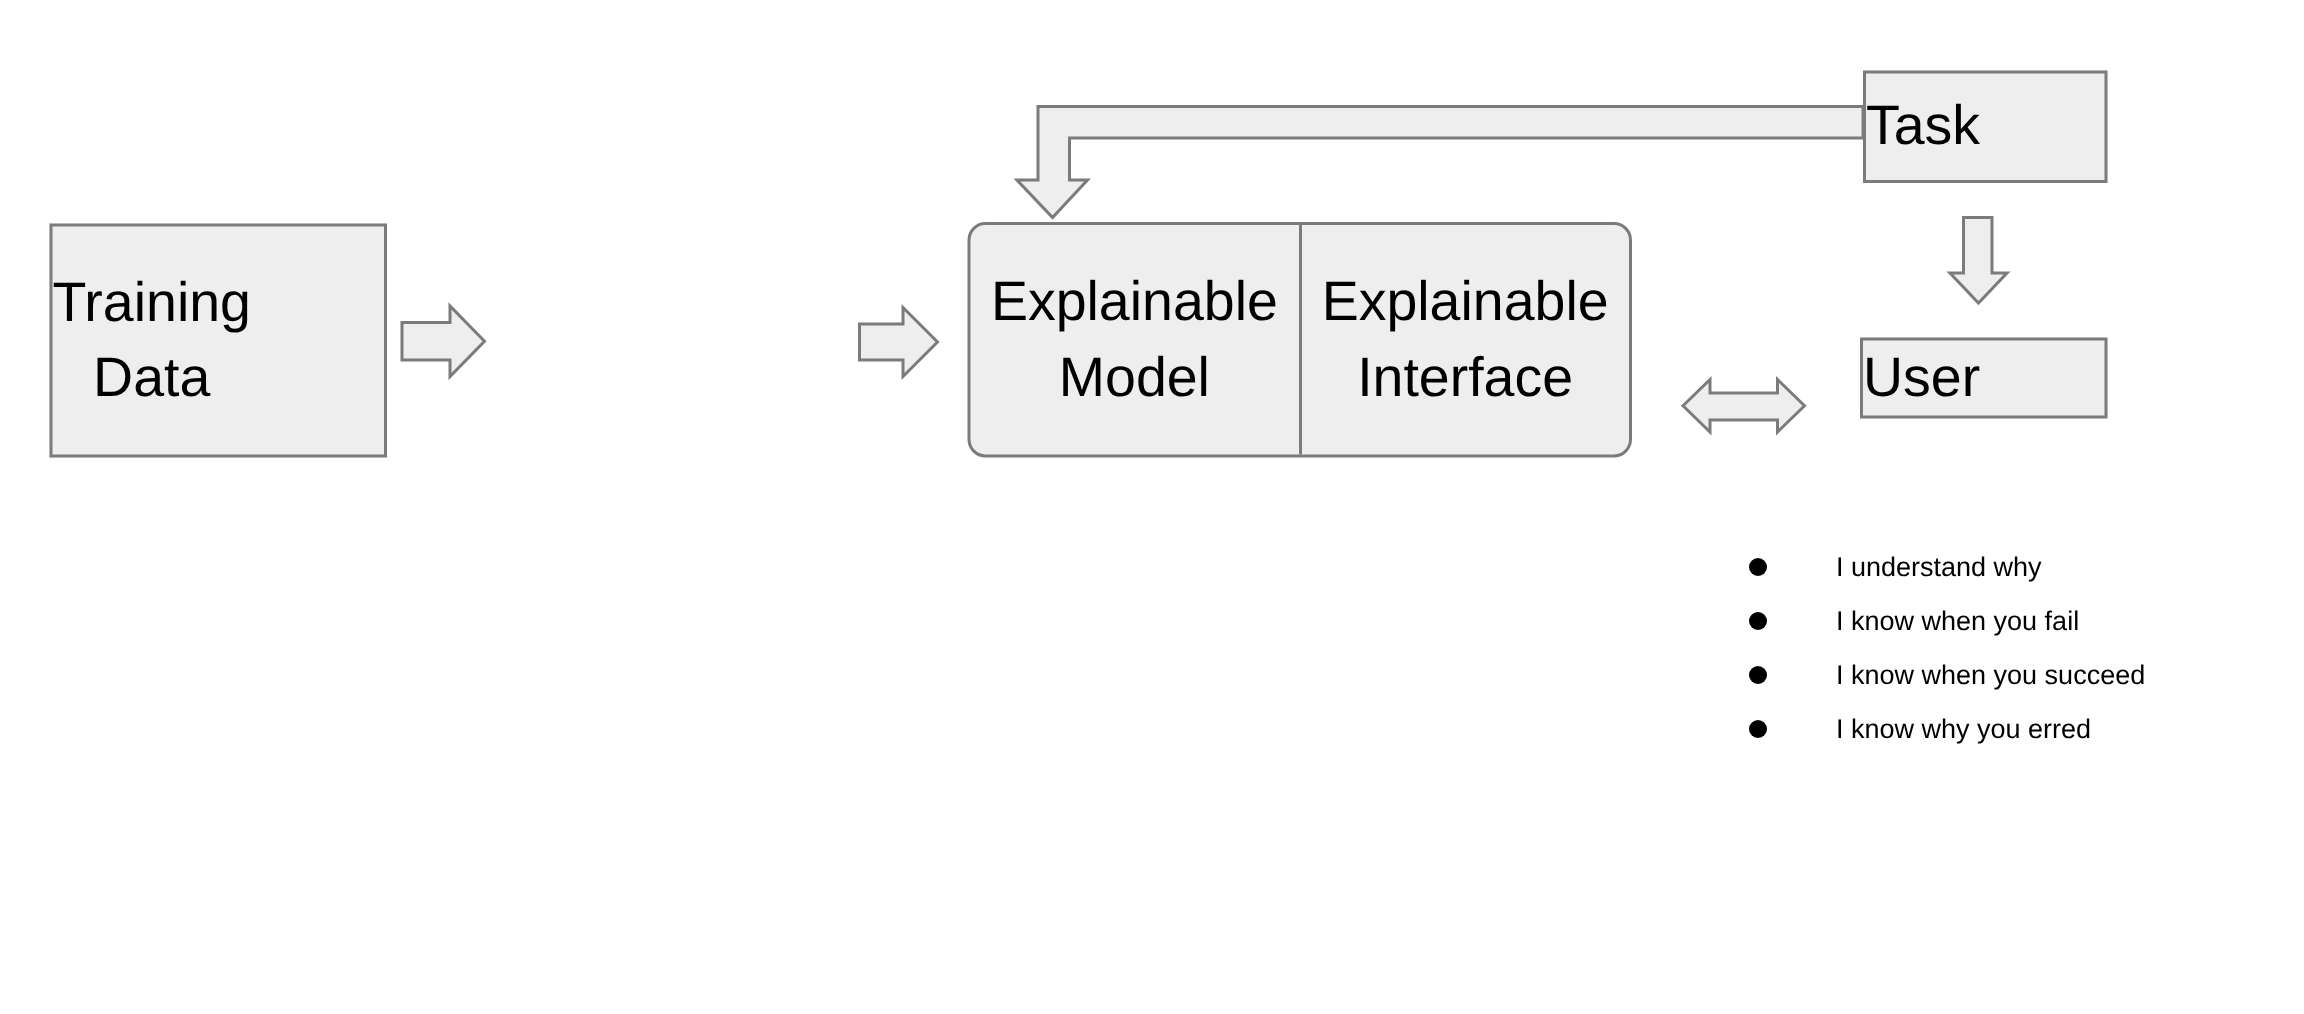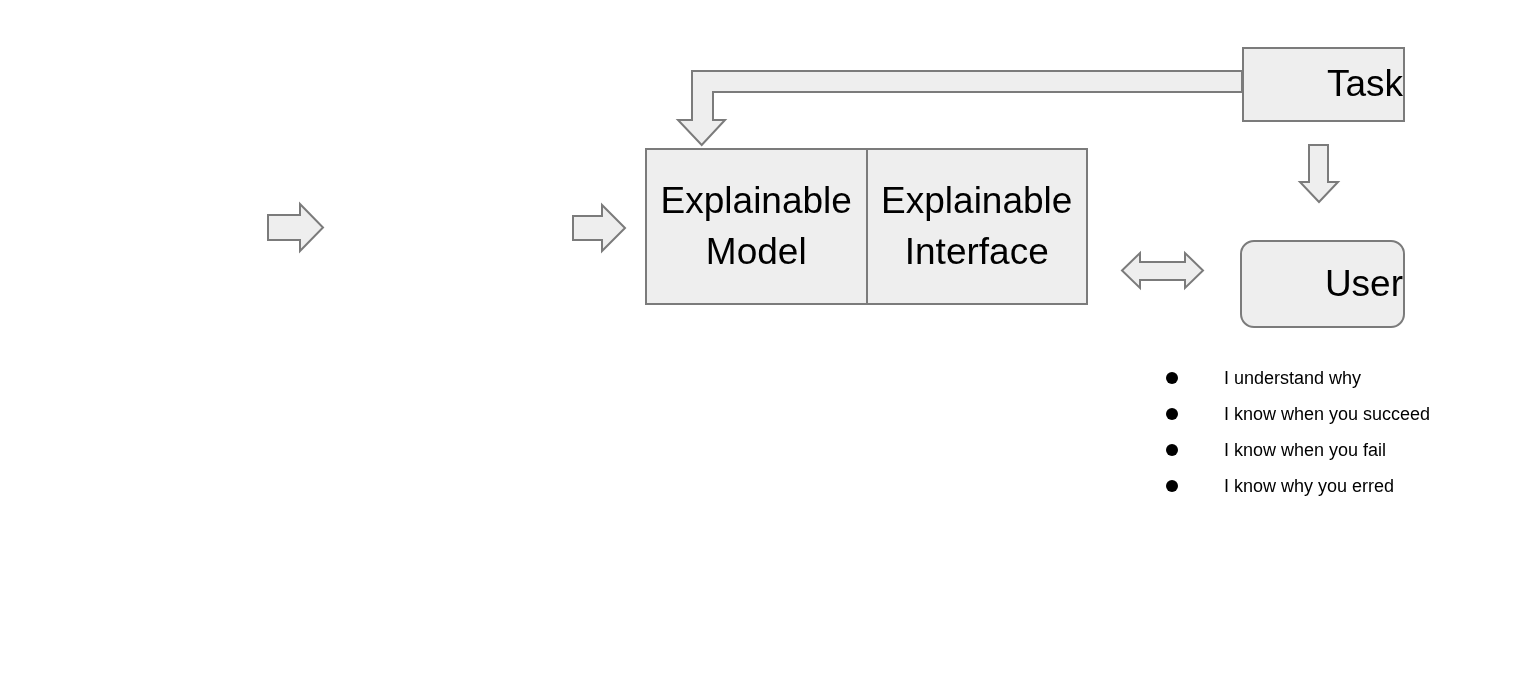--- a/index.html
+++ b/index.html
@@ -26,32 +26,32 @@
     stroke-width: 2;
     stroke-linejoin: miter;
   }
   .node {
     position: absolute;
     box-sizing: border-box;
     background: #eeeeee;
     border: 2px solid #7b7b7b;
     display: flex;
     align-items: center;
-    justify-content: flex-end;
+    justify-content: flex-start;
     text-align: center;
     color: #000000;
     font-size: 37px;
     line-height: 1.36;
     white-space: pre-line;
   }
   .node-training  { left: 33px;   top: 149px; width: 225px; height: 156px; }
   .node-ml        { left: 332px;  top: 149px; width: 226px; height: 156px; }
-  .node-expl      { left: 645px;  top: 148px; width: 443px; height: 157px; padding: 0; }
+  .node-expl      { left: 645px;  top: 148px; width: 443px; height: 157px; padding: 0; border-radius: 12px; }
   .node-task      { left: 1242px; top: 47px;  width: 163px; height: 75px;  }
-  .node-user      { left: 1240px; top: 240px; width: 165px; height: 88px; border-radius: 14px;  }
+  .node-user      { left: 1240px; top: 225px; width: 165px; height: 54px;  }
   .node-expl {
     display: flex;
     align-items: stretch;
     justify-content: stretch;
   }
   .expl-half {
     flex: 1 1 50%;
     display: flex;
     align-items: center;
     justify-content: center;
@@ -97,20 +97,24 @@
 
     <polygon points="573,216 602,216 602,205 625,228 602,251 602,240 573,240"></polygon>
 
     <polygon points="1242,71 692,71 692,120 678,120 701.7,145 725,120 713,120 713,92 1242,92"></polygon>
 
     <polygon points="1309,145 1328,145 1328,182 1338,182 1319,202 1300,182 1309,182"></polygon>
 
     <polygon points="1122,270.5 1140,253 1140,262 1185,262 1185,253 1203,270.5 1185,288 1185,280 1140,280 1140,288"></polygon>
   </svg>
 
+  <div class="node node-training">
+    <span>Training
+Data</span>
+  </div>
 
 
   <div class="node node-expl">
     <div class="expl-half left">
       <span>Explainable
 Model</span>
     </div>
     <div class="expl-half">
       <span>Explainable
 Interface</span>
@@ -125,25 +129,25 @@
     <span>User</span>
   </div>
 
   <ul class="thought-list">
     <li>
       <span class="bullet-dot"></span>
       <span>I understand why</span>
     </li>
     <li>
       <span class="bullet-dot"></span>
-      <span>I know when you succeed</span>
+      <span>I know when you fail</span>
     </li>
     <li>
       <span class="bullet-dot"></span>
-      <span>I know when you fail</span>
+      <span>I know when you succeed</span>
     </li>
     <li>
       <span class="bullet-dot"></span>
       <span>I know why you erred</span>
     </li>
   </ul>
 
 </div>
 
 </body></html>

